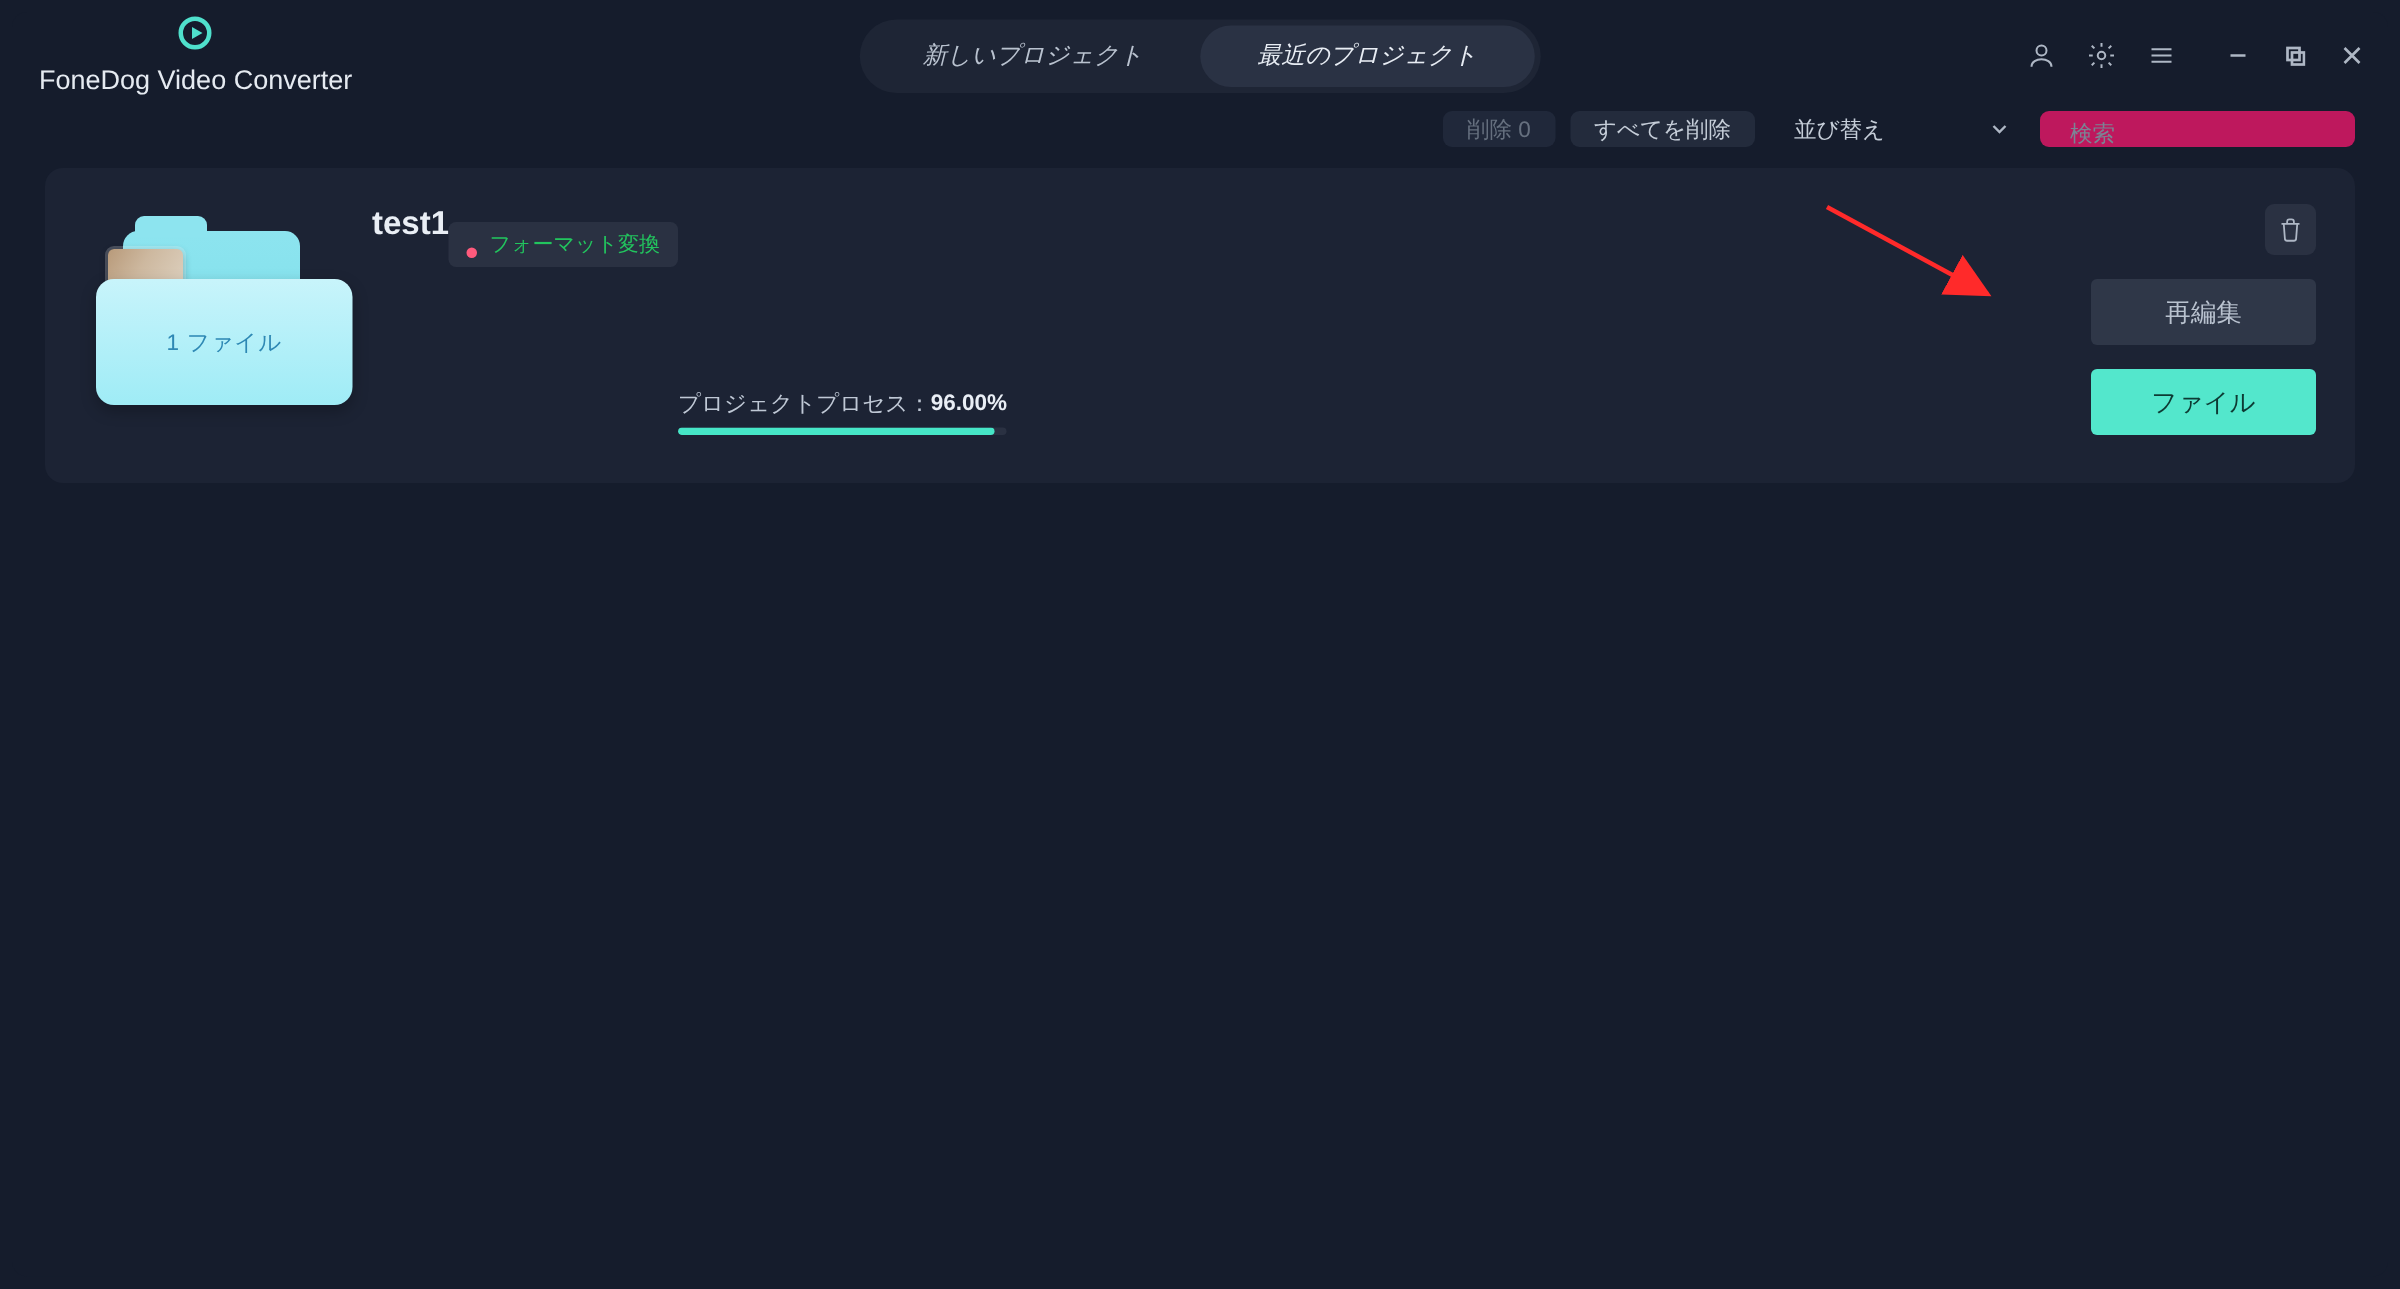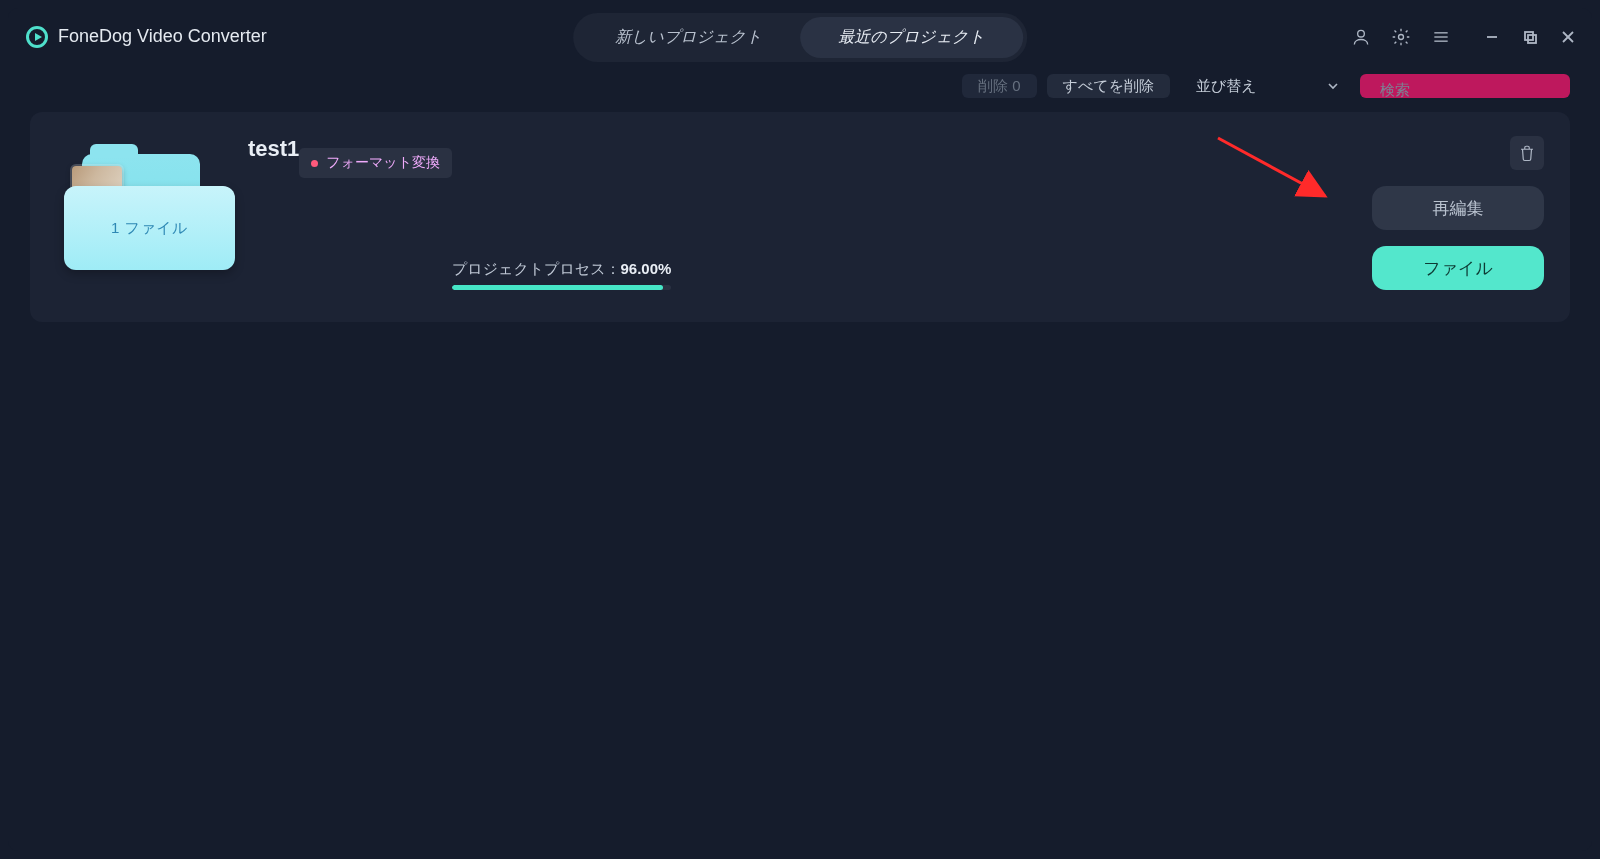--- a/index.html
+++ b/index.html
@@ -23,22 +23,23 @@
 
 .titlebar {
   display: flex;
   align-items: center;
   height: 58px;
   padding: 0 10px 0 18px;
   position: relative;
 }
 .logo {
   display: flex;
-  align-items: flex-start;
+  align-items: center;
   gap: 10px;
+  flex-direction: column;
 }
 .logo-mark {
   width: 22px;
   height: 22px;
   border: 3px solid #4fe0cc;
   border-radius: 50%;
   position: relative;
   display: flex;
   align-items: center;
   justify-content: center;
@@ -192,27 +193,27 @@
   color: #2e88b4;
   font-size: 15px;
   letter-spacing: 0.5px;
   box-shadow: 0 4px 10px rgba(0,0,0,0.25);
 }
 .project-main { flex: 1; display:flex; flex-direction:row; }
 .project-title { color:#e9eef5; font-size:22px; font-weight:600; }
 .badge-row { margin-top: 12px; }
 .badge {
   display: inline-flex;
-  align-items: center;
+  align-items: flex-end;
   gap: 8px;
   background: #2a3142;
   border-radius: 5px;
   padding: 6px 12px;
   font-size: 14px;
-  color: #f0abfc;
+  color: #22c55e;
 }
 .dot { width:7px; height:7px; border-radius:50%; background:#ff5a7c; display:inline-block; }
 .progress-row {
   margin-top: auto;
   padding-top: 28px;
   display: flex;
   align-items: flex-end;
   gap: 14px;
 }
 .progress-wrap { flex:1; }
@@ -247,23 +248,23 @@
 .trash-btn {
   width:34px; height:34px;
   background:#2a3142;
   border-radius:6px;
   display:flex; align-items:center; justify-content:center;
   color:#aeb7c5;
   cursor:pointer;
 }
 .trash-btn svg { width:18px; height:18px; stroke:currentColor; fill:none; stroke-width:1.6; }
 .action-btn {
-  width: 172px;
+  width: 150px;
   height: 44px;
-  border-radius: 14px;
+  border-radius: 4px;
   display:flex; align-items:center; justify-content:center;
   font-size:17px;
   cursor:pointer;
   border:none;
 }
 .action-btn.secondary { background:#2f3748; color:#b9c2cf; }
 .action-btn.primary { background:#53e7cc; color:#0d3a33; font-weight:500; }
 
 
 .anno-arrow {

